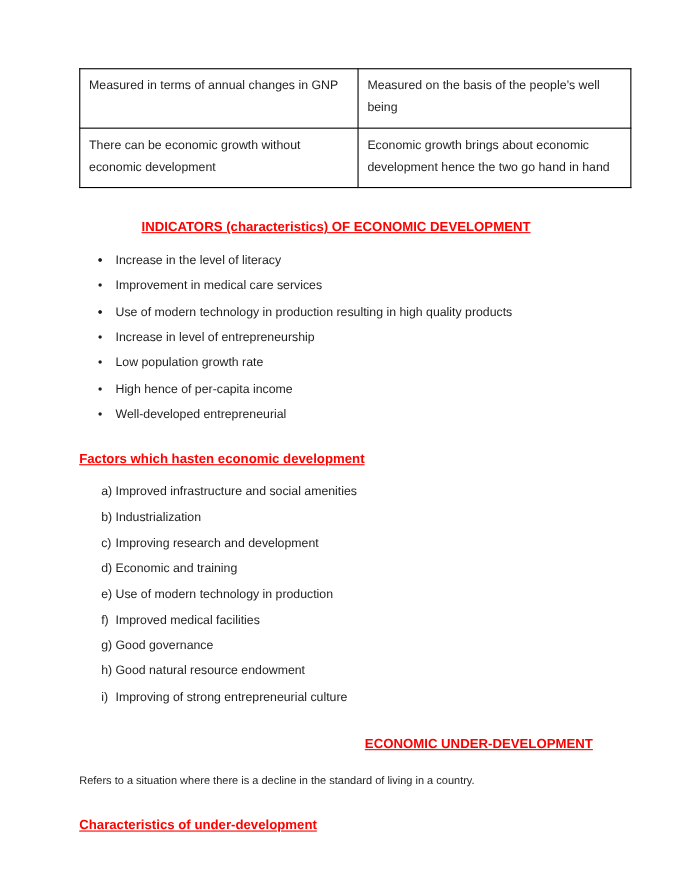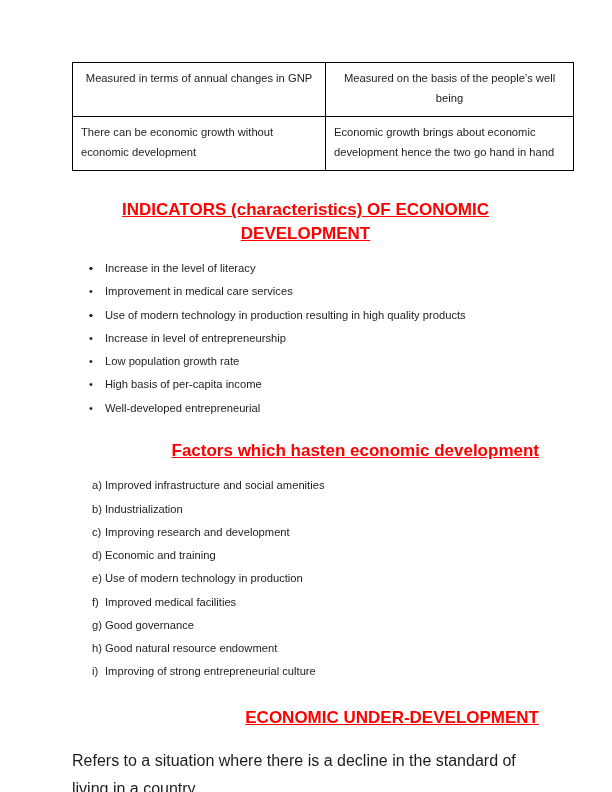--- a/index.html
+++ b/index.html
@@ -34,46 +34,46 @@
   .cmp-table td {
     border: 1px solid #000000;
     padding: 6px 8px 8px 8px;
     vertical-align: top;
     font-size: 11.2px;
     line-height: 1.75;
     color: #1d1d1d;
   }
   .cmp-table td.col-left  { width: 236px; }
   .cmp-table td.col-right { width: 231px; }
-  .cmp-row-1 td { height: 38px; text-align: center; }
+  .cmp-row-1 td { height: 38px; }
   .cmp-row-2 td { height: 34px; }
 
   
   .heading {
     font-weight: bold;
     text-decoration: underline;
     color: #FF0000;
-    font-size: 17px;
+    font-size: 12px;
     line-height: 1.4;
   }
   .heading-center {
     text-align: center;
   }
   .heading-left {
     text-align: left;
   }
 
   .h-indicators { margin: 27px 0 0 0; }
-  .h-factors    { margin: 24px 0 0 0; text-align: right; }
+  .h-factors    { margin: 24px 0 0 0; }
   .h-underdev   { margin: 27px 0 0 0; text-align: right; }
   .h-charact    { margin: 23px 0 0 0; }
 
   
   .para {
-    font-size: 16px;
+    font-size: 10px;
     line-height: 1.72;
     color: #1d1d1d;
     margin: 0;
   }
   .p-refers  { margin: 17px 0 0 0; }
 
   
   ul.bullets, ol.alpha {
     margin: 0;
     padding: 0;
@@ -148,21 +148,21 @@
     <li>
       <span class="marker">•</span>
       <span>Increase in  level of entrepreneurship</span>
     </li>
     <li>
       <span class="marker">•</span>
       <span>Low population growth rate</span>
     </li>
     <li>
       <span class="marker">•</span>
-      <span>High basis of per-capita income</span>
+      <span>High hence of per-capita income</span>
     </li>
     <li>
       <span class="marker">•</span>
       <span>Well-developed entrepreneurial</span>
     </li>
   </ul>
 
   <div class="heading heading-left h-factors">Factors which hasten economic development</div>
 
   <ol class="alpha">

